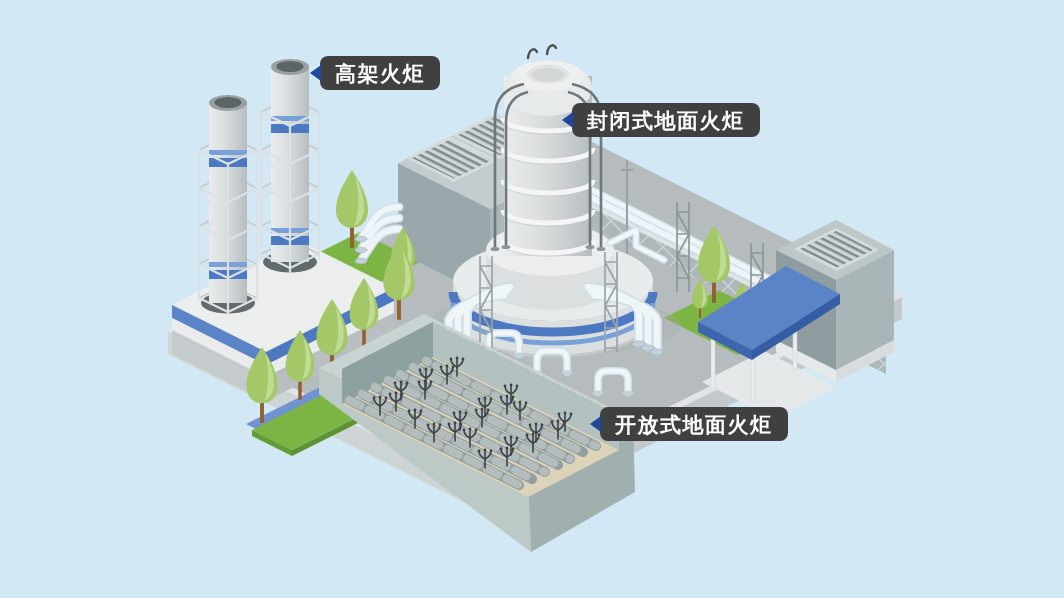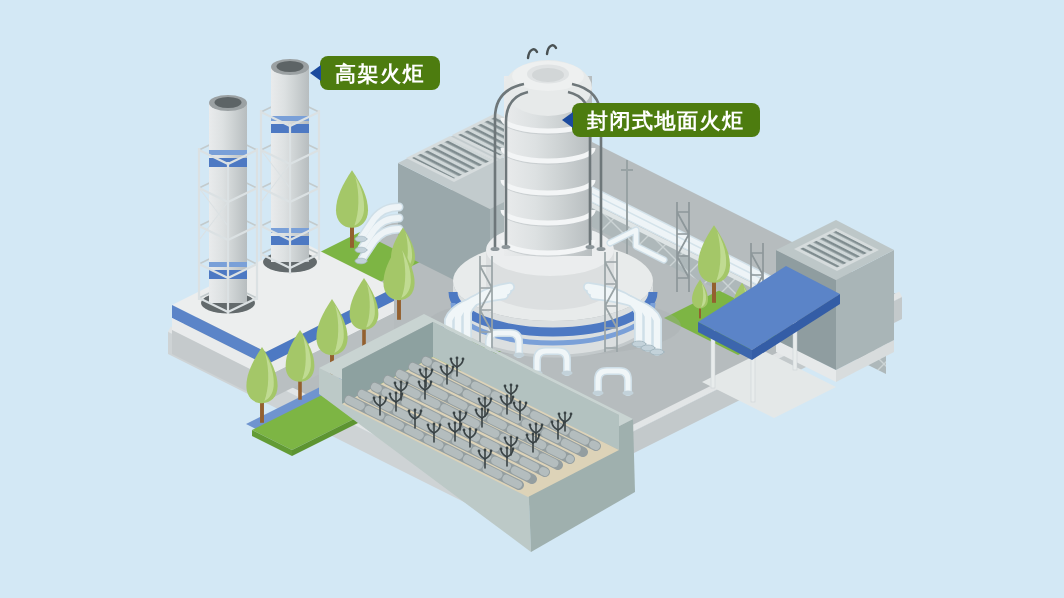--- a/index.html
+++ b/index.html
@@ -3,21 +3,21 @@
 <meta charset="utf-8">
 <style>
   html,body{margin:0;padding:0;}
   .stage{
     position:relative;width:1064px;height:598px;overflow:hidden;
     background:#d3e8f5;
     font-family:"Liberation Sans",sans-serif;
   }
   .stage svg{position:absolute;left:0;top:0;}
   .callout{
-    position:absolute;background:#4d7c0f;color:#ffffff;
+    position:absolute;background:#404040;color:#ffffff;
     font-weight:bold;font-size:21px;line-height:1;
     padding:7px 15px 6px 15px;border-radius:8px;letter-spacing:1.5px;
     white-space:nowrap;
   }
   .callout .tail{
     position:absolute;left:-10px;top:50%;margin-top:-8px;width:0;height:0;
     border-top:8px solid transparent;border-bottom:8px solid transparent;
     border-right:11px solid #1b4a9e;
   }
   #callout-elevated{left:320px;top:56px;}
@@ -344,14 +344,18 @@
 </svg>
 
 <div class="callout" id="callout-elevated">
   <span class="tail"></span>
   <span>高架火炬</span>
 </div>
 <div class="callout" id="callout-enclosed">
   <span class="tail"></span>
   <span>封闭式地面火炬</span>
 </div>
-
+<div class="callout" id="callout-open">
+  <span class="tail"></span>
+  <span>开放式地面火炬</span>
 </div>
 
+</div>
+
 </body></html>

